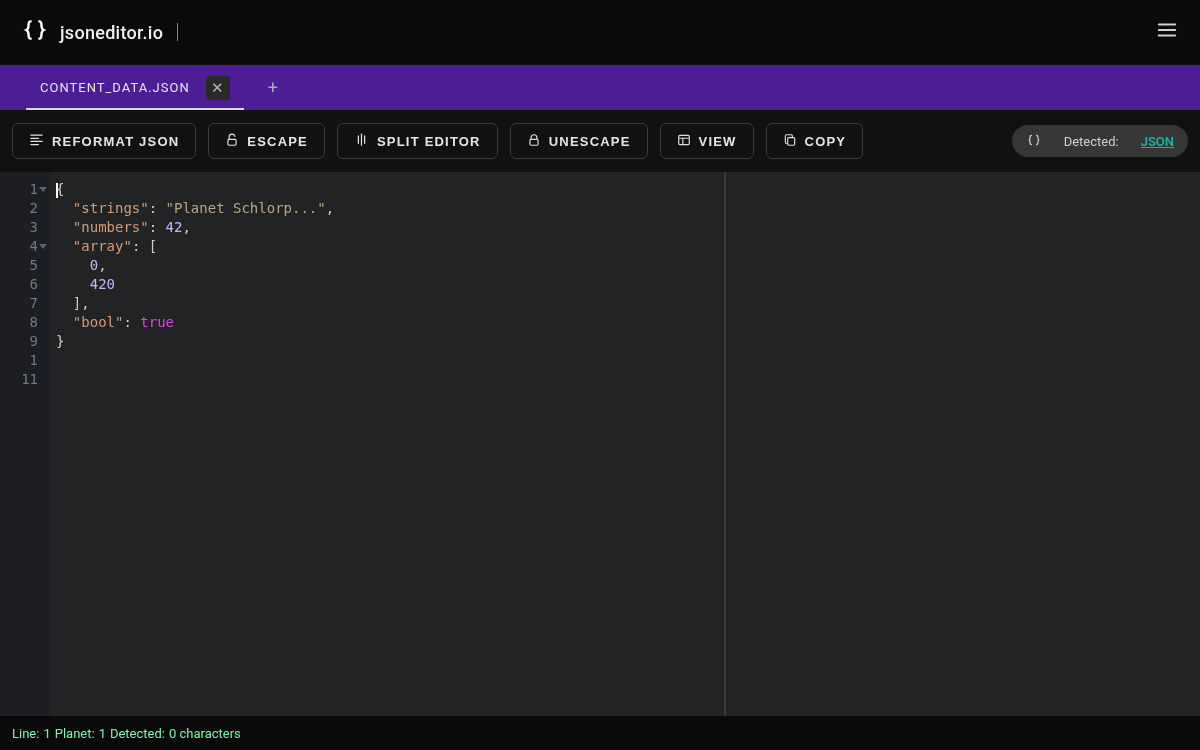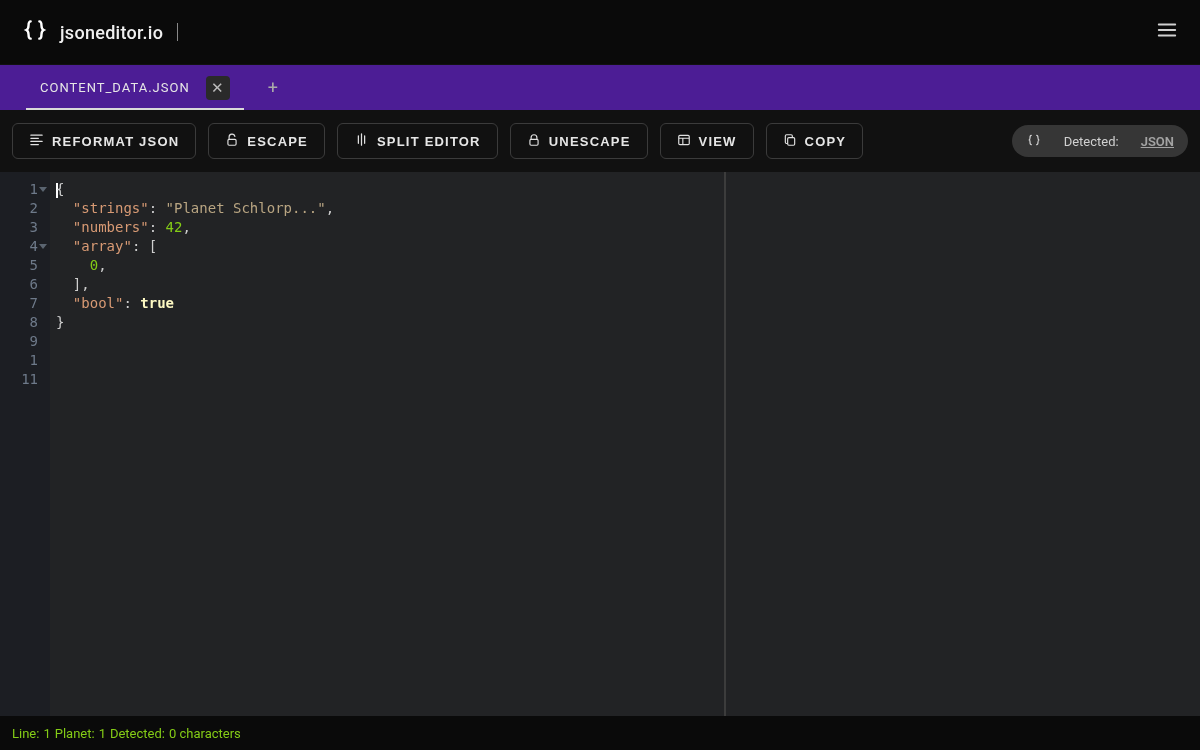--- a/index.html
+++ b/index.html
@@ -66,21 +66,21 @@
     font-size:13px; font-weight:600; letter-spacing:1.2px;
     cursor:pointer;
   }
   .btn svg { flex:none; }
   .detected {
     display:flex; align-items:center; gap:22px;
     height:32px; padding:0 14px;
     border-radius:16px; background:#363636;
     font-size:13px; color:#d0d0d0;
   }
-  .detected b { color:#a3a3a3; font-weight:600;text-decoration:underline; }
+  .detected b { color:#14b8a6; font-weight:600;text-decoration:underline; }
   
   .editor-wrap {
     flex:1; display:flex; position:relative;
     background:#222325;
   }
   .gutter {
     width:50px; background:#1c1e23;
     padding-top:8px;
     font-family: "SF Mono", Menlo, Consolas, monospace;
     font-size:14px; text-align:right; color:#6e7a8a;
@@ -95,34 +95,34 @@
   .code {
     flex:1; padding:8px 0 0 6px;
     font-family:"SF Mono", Menlo, Consolas, monospace;
     font-size:14px; line-height:19px;
     color:#cfcfcf; position:relative;
   }
   .code .line { height:19px; white-space:pre; }
   .tok-brace{color:#cfcfcf;}
   .tok-key{color:#d89a74;}
   .tok-str{color:#b9a582;}
-  .tok-num{color:#84cc16;}
-  .tok-bool{color:#fef9c3;font-weight:bold;}
+  .tok-num{color:#c4b5fd;}
+  .tok-bool{color:#d946ef;}
   .tok-punc{color:#cfcfcf;}
   .cursor-block{
     display:inline-block;width:2px;height:15px;background:#fff;vertical-align:middle;margin-right:-2px;
   }
   .splitter{
     position:absolute;top:0;bottom:0;left:724px;width:2px;background:#3c3c3c;cursor:col-resize;
   }
   
   .statusbar{
     height:34px;background:#0a0a0a;
     display:flex;align-items:center;padding:12px 12px;
-    color:#84cc16;font-size:13px;
+    color:#86efac;font-size:13px;
   }
   .statusbar span{margin-right:4px;}
 </style>
 </head>
 <body>
 
 <div class="header">
   <div class="brand">
     <span>
       <svg width="26" height="26" viewBox="0 0 24 24" fill="none">
@@ -229,20 +229,21 @@
     <div class="ln">9</div>
     <div class="ln">1</div>
     <div class="ln">11</div>
   </div>
   <div class="code">
     <div class="line"><span class="cursor-block"></span><span class="tok-brace">{</span></div>
     <div class="line">  <span class="tok-key">"strings"</span><span class="tok-punc">: </span><span class="tok-str">"Planet Schlorp..."</span><span class="tok-punc">,</span></div>
     <div class="line">  <span class="tok-key">"numbers"</span><span class="tok-punc">: </span><span class="tok-num">42</span><span class="tok-punc">,</span></div>
     <div class="line">  <span class="tok-key">"array"</span><span class="tok-punc">: [</span></div>
     <div class="line">    <span class="tok-num">0</span><span class="tok-punc">,</span></div>
+    <div class="line">    <span class="tok-num">420</span></div>
     <div class="line">  <span class="tok-punc">],</span></div>
     <div class="line">  <span class="tok-key">"bool"</span><span class="tok-punc">: </span><span class="tok-bool">true</span></div>
     <div class="line"><span class="tok-brace">}</span></div>
   </div>
   <div class="splitter"></div>
 </div>
 
 <div class="statusbar">
   <span>Line:</span>
   <span>1</span>

